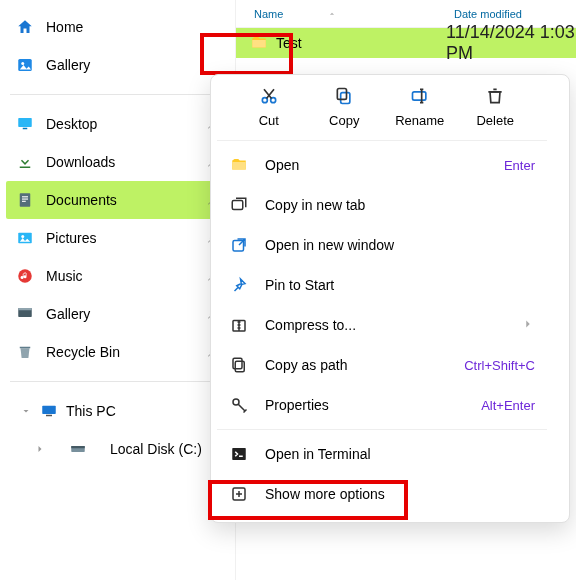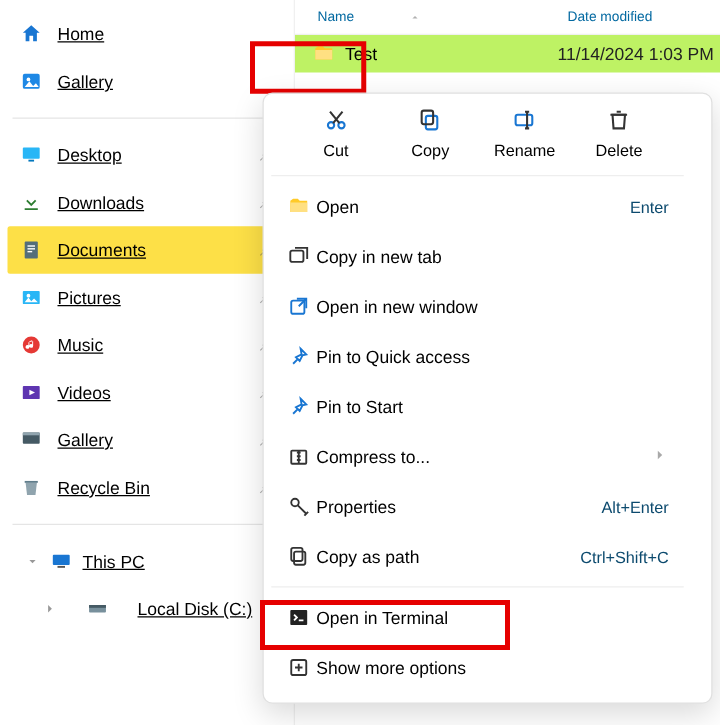--- a/index.html
+++ b/index.html
@@ -10,21 +10,20 @@
       width: 576px;
       height: 580px;
       overflow: hidden;
       display: flex;
       color: #000;
     }
     .sidebar {
       width: 236px;
       padding: 8px 6px;
       border-right: 1px solid #f0f0f0;
-      text-decoration: underline;
     }
     .nav-item, .tree-item {
       display: flex;
       align-items: center;
       height: 38px;
       padding: 0 10px;
       gap: 12px;
       cursor: pointer;
       border-radius: 2px;
     }
@@ -40,21 +39,21 @@
       margin-left: auto;
       width: 14px;
       height: 14px;
       opacity: 0.5;
     }
     .divider {
       height: 1px;
       background: #e5e5e5;
       margin: 10px 4px;
     }
-    .nav-item.active { background: #fde047; }
+    .nav-item.active { background: #bef264; }
     .tree-section { margin-top: 4px; }
     .tree-item { padding-left: 14px; gap: 8px;}
     .tree-item .chev { width: 12px; opacity: .6; display:flex; }
     .tree-item.child { padding-left: 28px; gap: 23px; }
     .main {
       flex: 1;
       position: relative;
     }
     .headers {
       display: flex;
@@ -70,21 +69,21 @@
       display:flex; justify-content:center; opacity:.5; margin-left: 40px;
     }
     .row {
       display: flex;
       align-items: center;
       height: 30px;
       background: #bef264;
     }
     .row .icon { width: 18px; height: 18px; margin-left: 14px; margin-right: 8px; }
     .row .name { flex: 0 0 170px; }
-    .row .date { color: #222; font-size: 14px; }
+    .row .date { color: #222; font-size: 18px; }
     .row-highlight {
       position: absolute;
       border: 4px solid #e60000;
       pointer-events: none;
       left: 200px; top: 33px; width: 93px; height: 42px;
     }
     .ctx-menu {
       position: absolute;
       left: 210px;
       top: 74px;
@@ -113,26 +112,26 @@
     .ctx-tool .ticon {
       width: 22px; height: 22px;
       display:flex;align-items:center;justify-content:center;
     }
     .ctx-sep { height: 1px; background: #eee; margin: 4px 6px; }
     .ctx-item {
       display: flex;
       align-items: center;
       height: 40px;
       padding: 0 18px;
-      gap: 4px;
+      gap: 16px;
       cursor: pointer;
     }
     .ctx-item .cicon { width: 20px; height: 20px; display:flex;align-items:center;justify-content:center;}
     .ctx-item .clabel { flex: 1; }
-    .ctx-item .hint { color: #0c4a6e; font-size: 13px; }
+    .ctx-item .hint { color: #6d28d9; font-size: 13px; }
     .ctx-item .chev-r { width: 14px; opacity:.5; }
     .terminal-highlight {
       position: absolute;
       border: 4px solid #e60000;
       left: 208px; top: 480px; width: 200px; height: 40px;
       pointer-events: none;
       z-index:20;
     }
   </style>
 </head>
@@ -211,32 +210,20 @@
       </svg>
   </div>
   <div class="nav-item">
     <span class="icon">
       <svg viewBox="0 0 24 24" width="18" height="18">
           <circle cx="12" cy="12" r="9" fill="#e53935"></circle>
           <path d="M10 8v6a2 2 0 11-1-1.7V9l5-1v5a2 2 0 11-1-1.7V7z" fill="#fff"></path>
         </svg>
     </span>
     <span>Music</span>
-    <svg class="pin" viewBox="0 0 24 24">
-        <path fill="#666" d="M14 4l6 6-4 1-3 6-2-2-5 5-1-1 5-5-2-2 6-3z"></path>
-      </svg>
-  </div>
-  <div class="nav-item">
-    <span class="icon">
-      <svg viewBox="0 0 24 24" width="18" height="18">
-          <rect x="3" y="5" width="18" height="14" rx="1" fill="#5e35b1"></rect>
-          <path d="M10 9l6 3-6 3z" fill="#fff"></path>
-        </svg>
-    </span>
-    <span>Videos</span>
     <svg class="pin" viewBox="0 0 24 24">
         <path fill="#666" d="M14 4l6 6-4 1-3 6-2-2-5 5-1-1 5-5-2-2 6-3z"></path>
       </svg>
   </div>
   <div class="nav-item">
     <span class="icon">
       <svg viewBox="0 0 24 24" width="18" height="18">
           <rect x="3" y="4" width="18" height="12" rx="1" fill="#455a64"></rect>
           <rect x="3" y="4" width="18" height="3" fill="#90a4ae"></rect>
         </svg>
@@ -391,63 +378,55 @@
         </svg>
     </span>
     <span class="clabel">Open in new window</span>
   </div>
   <div class="ctx-item">
     <span class="cicon">
       <svg viewBox="0 0 24 24" width="18" height="18">
           <path fill="none" stroke="#1976d2" stroke-width="2" d="M14 4l6 6-4 1-3 6-2-2-5 5 5-5-2-2 6-3z"></path>
         </svg>
     </span>
-    <span class="clabel">Pin to Quick access</span>
-  </div>
-  <div class="ctx-item">
-    <span class="cicon">
-      <svg viewBox="0 0 24 24" width="18" height="18">
-          <path fill="none" stroke="#1976d2" stroke-width="2" d="M14 4l6 6-4 1-3 6-2-2-5 5 5-5-2-2 6-3z"></path>
-        </svg>
-    </span>
     <span class="clabel">Pin to Start</span>
   </div>
   <div class="ctx-item">
     <span class="cicon">
       <svg viewBox="0 0 24 24" width="18" height="18" fill="none" stroke="#333" stroke-width="2">
           <rect x="4" y="6" width="16" height="14" rx="1"></rect>
           <path d="M12 6v14M10 8h4M10 12h4M10 16h4"></path>
         </svg>
     </span>
     <span class="clabel">Compress to...</span>
     <span class="chev-r">
       <svg viewBox="0 0 24 24" width="14" height="14">
           <path fill="#555" d="M9 6l6 6-6 6z"></path>
         </svg>
     </span>
   </div>
   <div class="ctx-item">
     <span class="cicon">
       <svg viewBox="0 0 24 24" width="18" height="18" fill="none" stroke="#333" stroke-width="2">
+          <rect x="7" y="7" width="12" height="14" rx="2"></rect>
+          <rect x="4" y="3" width="12" height="14" rx="2"></rect>
+        </svg>
+    </span>
+    <span class="clabel">Copy as path</span>
+    <span class="hint">Ctrl+Shift+C</span>
+  </div>
+  <div class="ctx-item">
+    <span class="cicon">
+      <svg viewBox="0 0 24 24" width="18" height="18" fill="none" stroke="#333" stroke-width="2">
           <circle cx="8" cy="8" r="4"></circle>
           <path d="M11 11l9 9M18 22l4-4"></path>
         </svg>
     </span>
     <span class="clabel">Properties</span>
     <span class="hint">Alt+Enter</span>
-  </div>
-  <div class="ctx-item">
-    <span class="cicon">
-      <svg viewBox="0 0 24 24" width="18" height="18" fill="none" stroke="#333" stroke-width="2">
-          <rect x="7" y="7" width="12" height="14" rx="2"></rect>
-          <rect x="4" y="3" width="12" height="14" rx="2"></rect>
-        </svg>
-    </span>
-    <span class="clabel">Copy as path</span>
-    <span class="hint">Ctrl+Shift+C</span>
   </div>
 
   <div class="ctx-sep"></div>
 
   <div class="ctx-item">
     <span class="cicon">
       <svg viewBox="0 0 24 24" width="18" height="18">
           <rect x="3" y="4" width="18" height="16" rx="1" fill="#222"></rect>
           <path d="M7 9l3 3-3 3M12 15h5" stroke="#fff" stroke-width="2" fill="none"></path>
         </svg>

